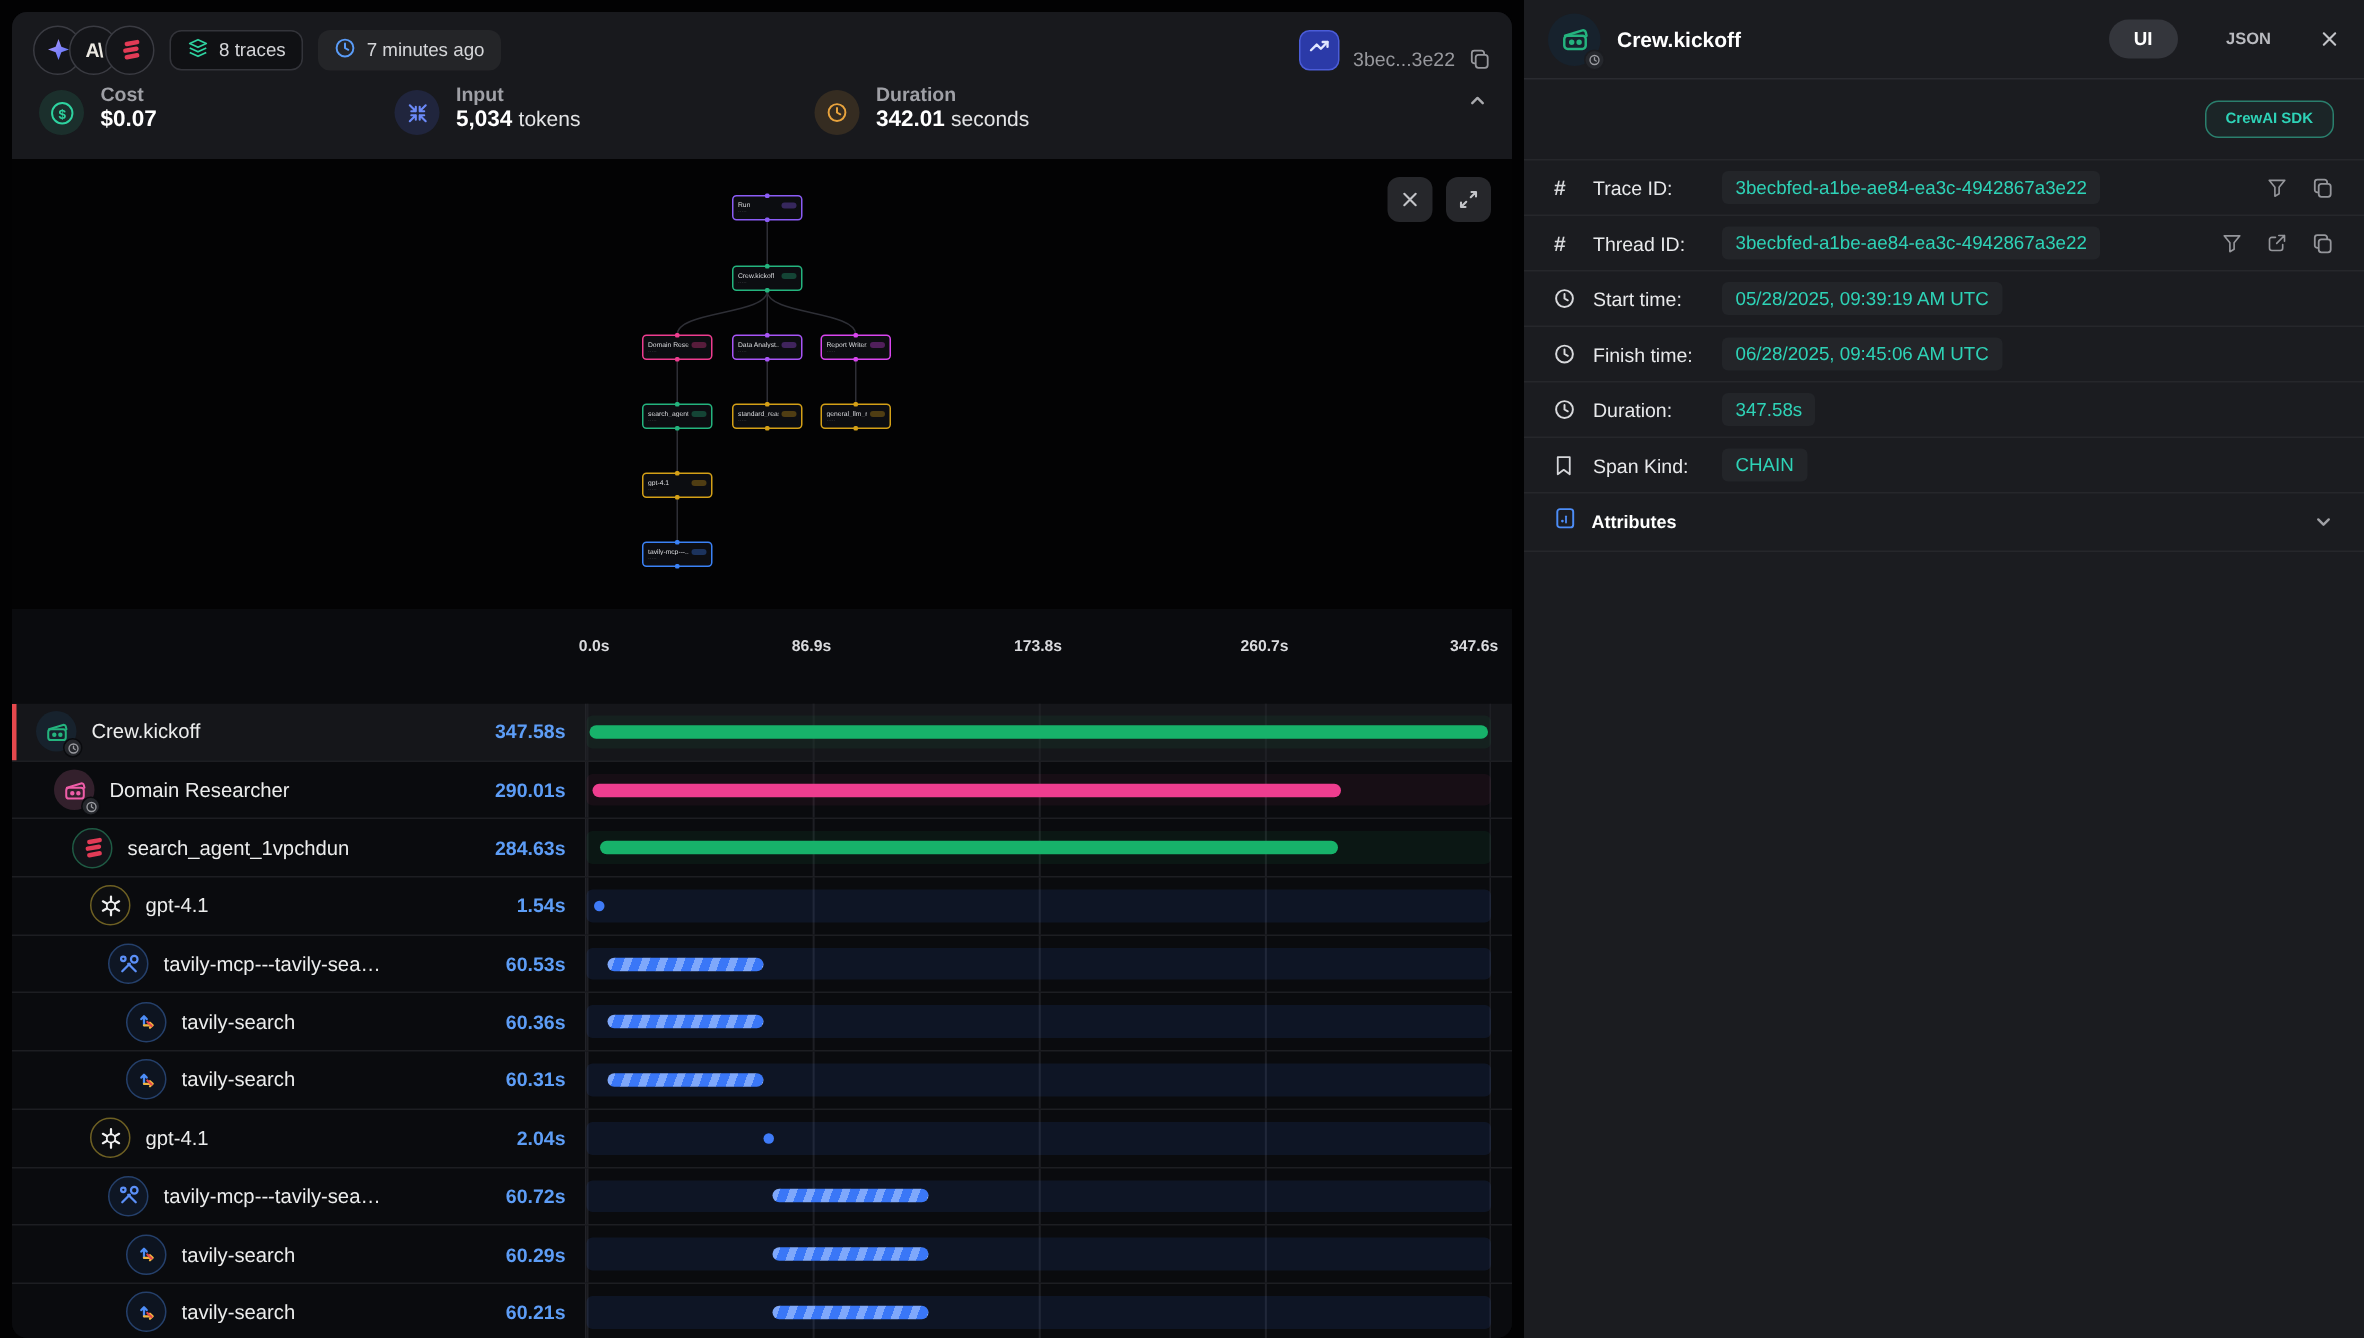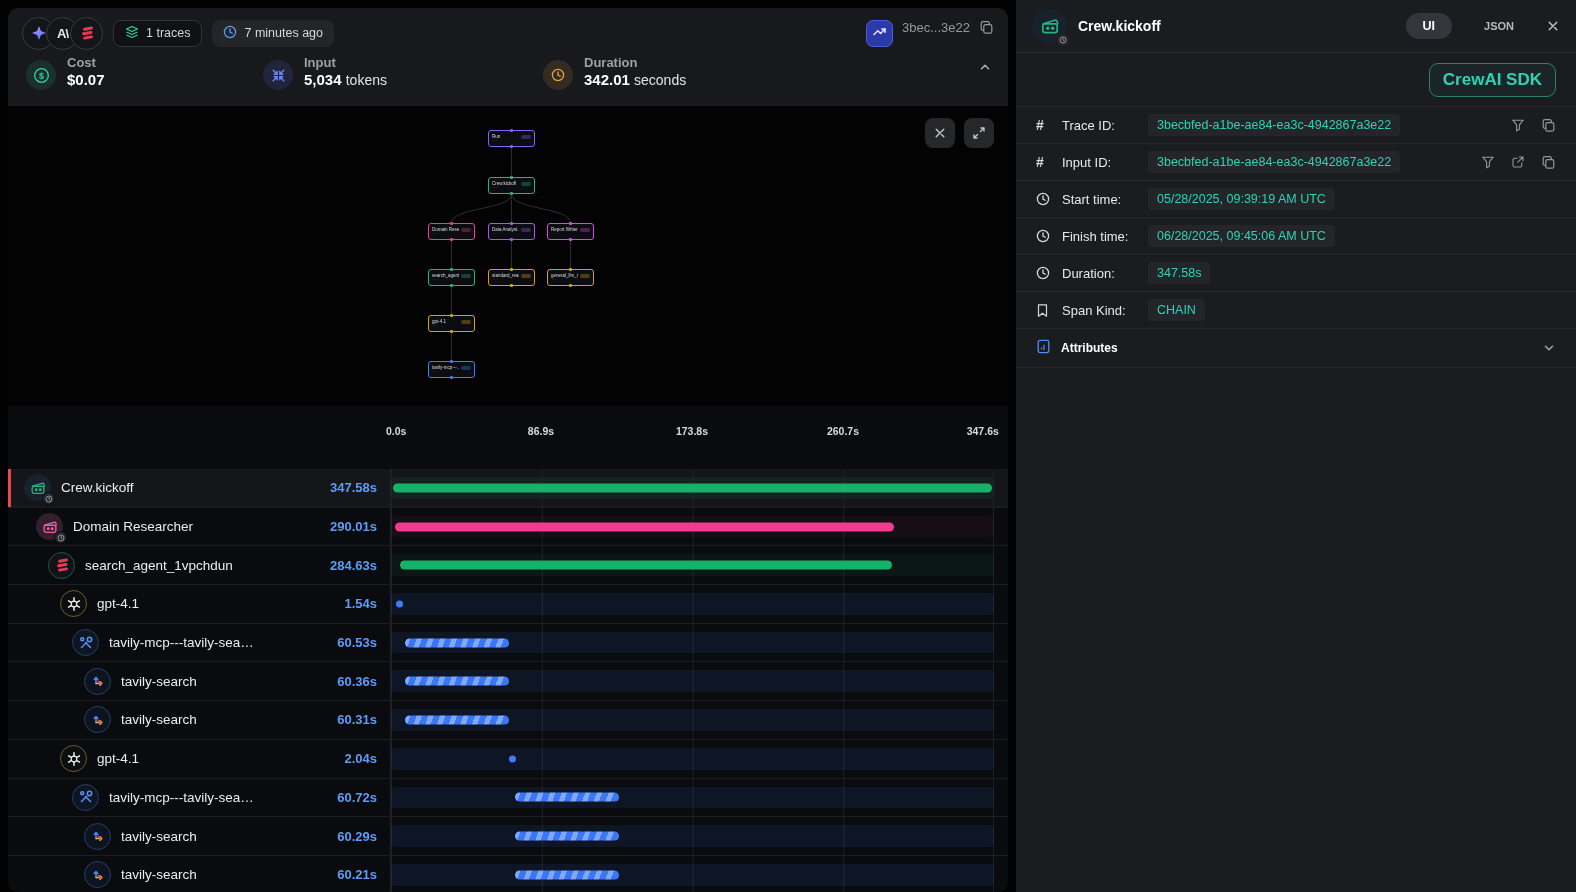--- a/index.html
+++ b/index.html
@@ -10,21 +10,21 @@
   .main { width:1016px; height:100%; position:relative; background:#020203; }
   .card { position:absolute; left:8px; top:8px; width:1000px; height:884px; border-radius:10px; overflow:hidden; display:flex; flex-direction:column; background:#0a0b0e; }
 
   .hdr { background:#18191d; height:50px; flex:none; display:flex; align-items:center; padding:0 14px; }
   .avatars { display:flex; align-items:center; }
   .avatar { width:33px; height:33px; border-radius:50%; background:#141519; border:1px solid #3a3b42; display:flex; align-items:center; justify-content:center; }
   .avatar + .avatar { margin-left:-9px; }
   .pill { display:flex; align-items:center; gap:7px; height:27px; padding:0 11px; border-radius:8px; font-size:12.5px; color:#d5d6d9; margin-left:10px; }
   .pill.bordered { border:1px solid #33343a; background:#101114; }
   .pill.solid { background:#242528; }
-  .hdr-right { margin-left:auto; display:flex; align-items:flex-start; gap:9px; }
+  .hdr-right { margin-left:auto; display:flex; align-items:flex-end; gap:9px; }
   .act-btn { width:27px; height:27px; border-radius:7px; background:#2b3aa8; border:1px solid #4b5cd8; display:flex; align-items:center; justify-content:center; }
   .trace-short { color:#97989d; font-size:13px; }
   .icon-btn-plain { display:flex; align-items:center; cursor:pointer; }
 
   .stats { background:#18191d; height:48px; flex:none; display:grid; grid-template-columns:237px 280px 290px 1fr; align-items:flex-start; padding:0 18px; position:relative; }
   .stat { display:flex; gap:11px; align-items:flex-start; }
   .stat-ic { width:30px; height:30px; border-radius:50%; display:flex; align-items:center; justify-content:center; margin-top:2px; }
   .stat-label { font-size:13px; font-weight:700; color:#9fa0a6; line-height:15px; margin-top:-3px; }
   .stat-value { font-size:15px; font-weight:700; color:#fff; line-height:19px; }
   .stat-suffix { font-size:14px; font-weight:400; color:#e3e4e6; }
@@ -78,21 +78,21 @@
   .panel { flex:1; background:#1b1c20; display:flex; flex-direction:column; }
   .p-hdr { height:53px; flex:none; display:flex; align-items:center; padding:0 16px; border-bottom:1px solid #2a2b30; }
   .p-ic { width:35px; height:35px; border-radius:50%; background:#17222d; display:flex; align-items:center; justify-content:center; position:relative; flex:none; }
   .p-ic .badge { position:absolute; right:-3px; bottom:-3px; width:14px; height:14px; border-radius:50%; background:#25272c; border:1.5px solid #1b1c20; display:flex; align-items:center; justify-content:center; }
   .p-title { font-size:14px; font-weight:700; color:#fff; margin-left:11px; }
   .p-hdr-right { margin-left:auto; display:flex; align-items:center; gap:32px;justify-content:center; }
   .tab-pill { background:#34363c; color:#fff; font-size:12.5px; font-weight:600; padding:6px 17px; border-radius:999px; cursor:pointer; }
   .tab-plain { color:#b9babf; font-size:11px; font-weight:600; cursor:pointer; }
   .p-close { cursor:pointer; display:flex; }
   .sdk-row { height:53px; flex:none; display:flex; align-items:center; justify-content:flex-end; padding:0 20px; }
-  .sdk-badge { color:#2ed3b7; border:1px solid #2a7f6d; background:rgba(46,211,183,0.05); font-size:17px; font-weight:700; padding:6px 13px; border-radius:9px; }
+  .sdk-badge { color:#2ed3b7; border:1px solid #2a7f6d; background:rgba(46,211,183,0.05); font-size:10px; font-weight:700; padding:6px 13px; border-radius:9px; }
   .field { min-height:37px; display:flex; align-items:center; padding:6px 20px; border-top:1px solid #26272b; }
   .f-ic { width:26px; flex:none; display:flex; align-items:center; color:#d8d9dc; }
   .hash { font-size:14px; font-weight:600; color:#d8d9dc; }
   .f-label { font-size:13px; color:#e8e9eb; width:86px; flex:none; }
   .f-value { background:#232529; border-radius:4px; padding:4px 9px; font-size:12.5px; color:#2ed3b7; white-space:nowrap; }
   .f-actions { margin-left:auto; display:flex; gap:16px; align-items:center; }
   .f-actions .ai { cursor:pointer; display:flex; }
   .attr-row { height:40px; display:flex; align-items:center; padding:0 20px; border-top:1px solid #26272b; border-bottom:1px solid #26272b; cursor:pointer; }
   .attr-label { font-size:12px; font-weight:700; color:#fff; margin-left:10px; }
   .attr-chev { margin-left:auto; display:flex; }
@@ -130,21 +130,21 @@
           </div>
         </div>
       <div class="pill bordered">
         <span id="ic-layers"><svg width="14" height="14" viewBox="0 0 14 14" fill="none" xmlns="http://www.w3.org/2000/svg">
               <g stroke="#2ed3a0" stroke-width="1.2" stroke-linejoin="round">
                 <path d="M7 1.5 12.5 4 7 6.5 1.5 4z"></path>
                 <path d="M1.5 7l5.5 2.5L12.5 7"></path>
                 <path d="M1.5 10l5.5 2.5L12.5 10"></path>
               </g>
             </svg></span>
-        <span>1 traces</span>
+        <span>8 traces</span>
       </div>
       <div class="pill solid">
         <span id="ic-clock-badge"><svg width="14" height="14" viewBox="0 0 14 14" fill="none" xmlns="http://www.w3.org/2000/svg">
               <circle cx="7" cy="7" r="5.6" stroke="#5a9cf8" stroke-width="1.3"></circle>
               <path d="M7 4 V7 L9.2 8.2" stroke="#5a9cf8" stroke-width="1.3" stroke-linecap="round"></path>
             </svg></span>
         <span>7 minutes ago</span>
       </div>
       <div class="hdr-right">
         <div class="act-btn">
@@ -673,21 +673,21 @@
               <rect x="4.8" y="4.6" width="8" height="8.6" rx="1.8" stroke="#95969b" stroke-width="1.2"></rect>
               <path d="M10.4 4.6 V3.4 A1.7 1.7 0 0 0 8.7 1.7 H3.9 A1.7 1.7 0 0 0 2.2 3.4 V8.6 A1.7 1.7 0 0 0 3.9 10.3 H4.8" stroke="#95969b" stroke-width="1.2"></path>
             </svg>
           </span>
         </span>
       </div>
       <div class="field">
         <span class="f-ic">
           <span class="hash">#</span>
         </span>
-        <span class="f-label">Input ID:</span>
+        <span class="f-label">Thread ID:</span>
         <span class="f-value">3becbfed-a1be-ae84-ea3c-4942867a3e22</span>
         <span class="f-actions">
           <span class="ai">
             <svg width="14" height="14" viewBox="0 0 14 14" fill="none" xmlns="http://www.w3.org/2000/svg">
               <path d="M1.8 2.2 H12.2 L8.4 6.8 V11.2 L5.6 12.8 V6.8 Z" stroke="#95969b" stroke-width="1.1" stroke-linejoin="round"></path>
             </svg>
           </span>
           <span class="ai">
             <svg width="14" height="14" viewBox="0 0 14 14" fill="none" xmlns="http://www.w3.org/2000/svg">
               <g stroke="#95969b" stroke-width="1.1" stroke-linecap="round" stroke-linejoin="round">

